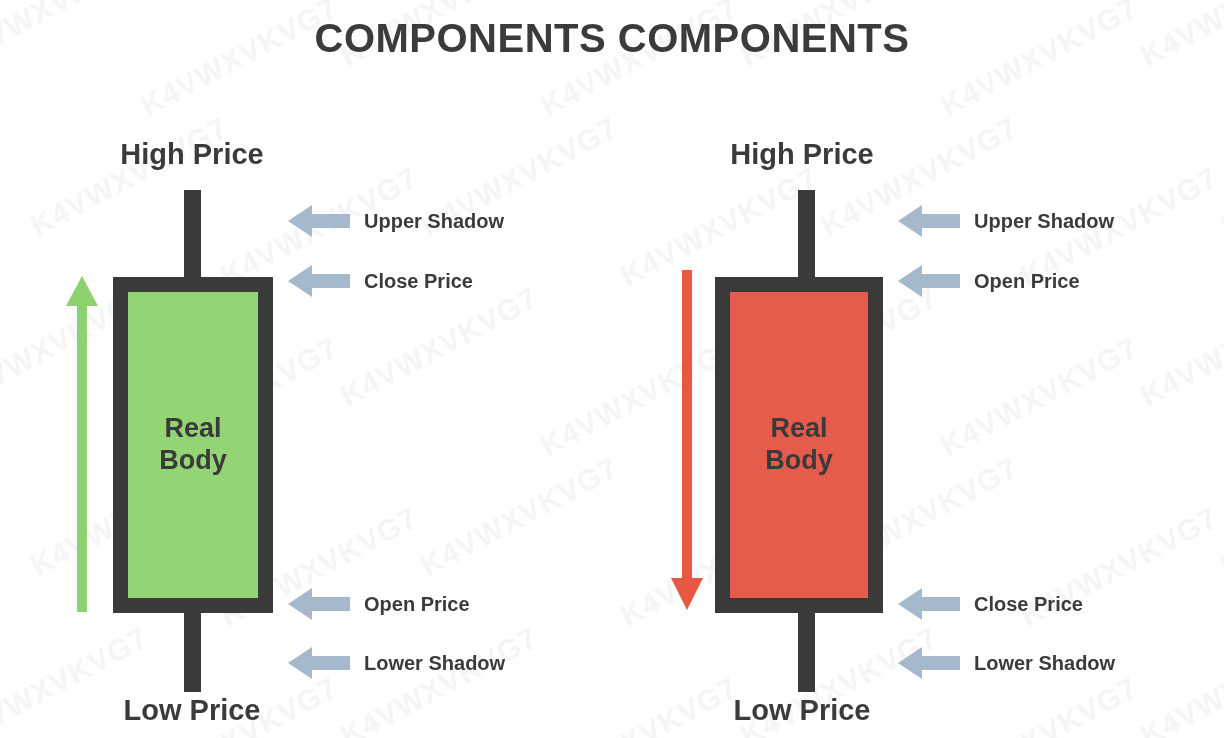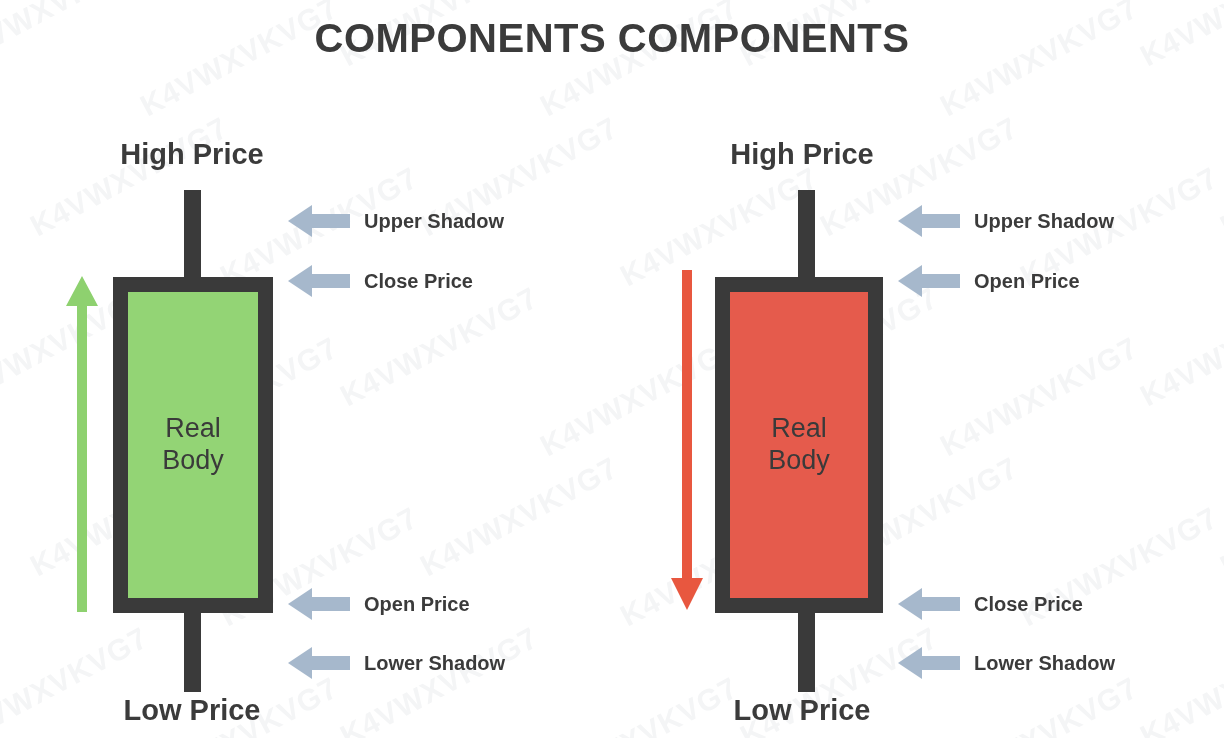--- a/index.html
+++ b/index.html
@@ -91,21 +91,21 @@
   .body-fill.bearish { background: #e55b4c; }
 
   .body-text {
     position: absolute;
     left: 0;
     width: 100%;
     text-align: center;
     top: 50%;
     transform: translateY(-50%);
     font-size: 27px;
-    font-weight: normal;
+    font-weight: bold;
     color: #3a3a3a;
     line-height: 1.18;
     white-space: pre-line;
   }
 
   
   .direction-arrow {
     position: absolute;
   }
   .direction-arrow svg { display: block; }

